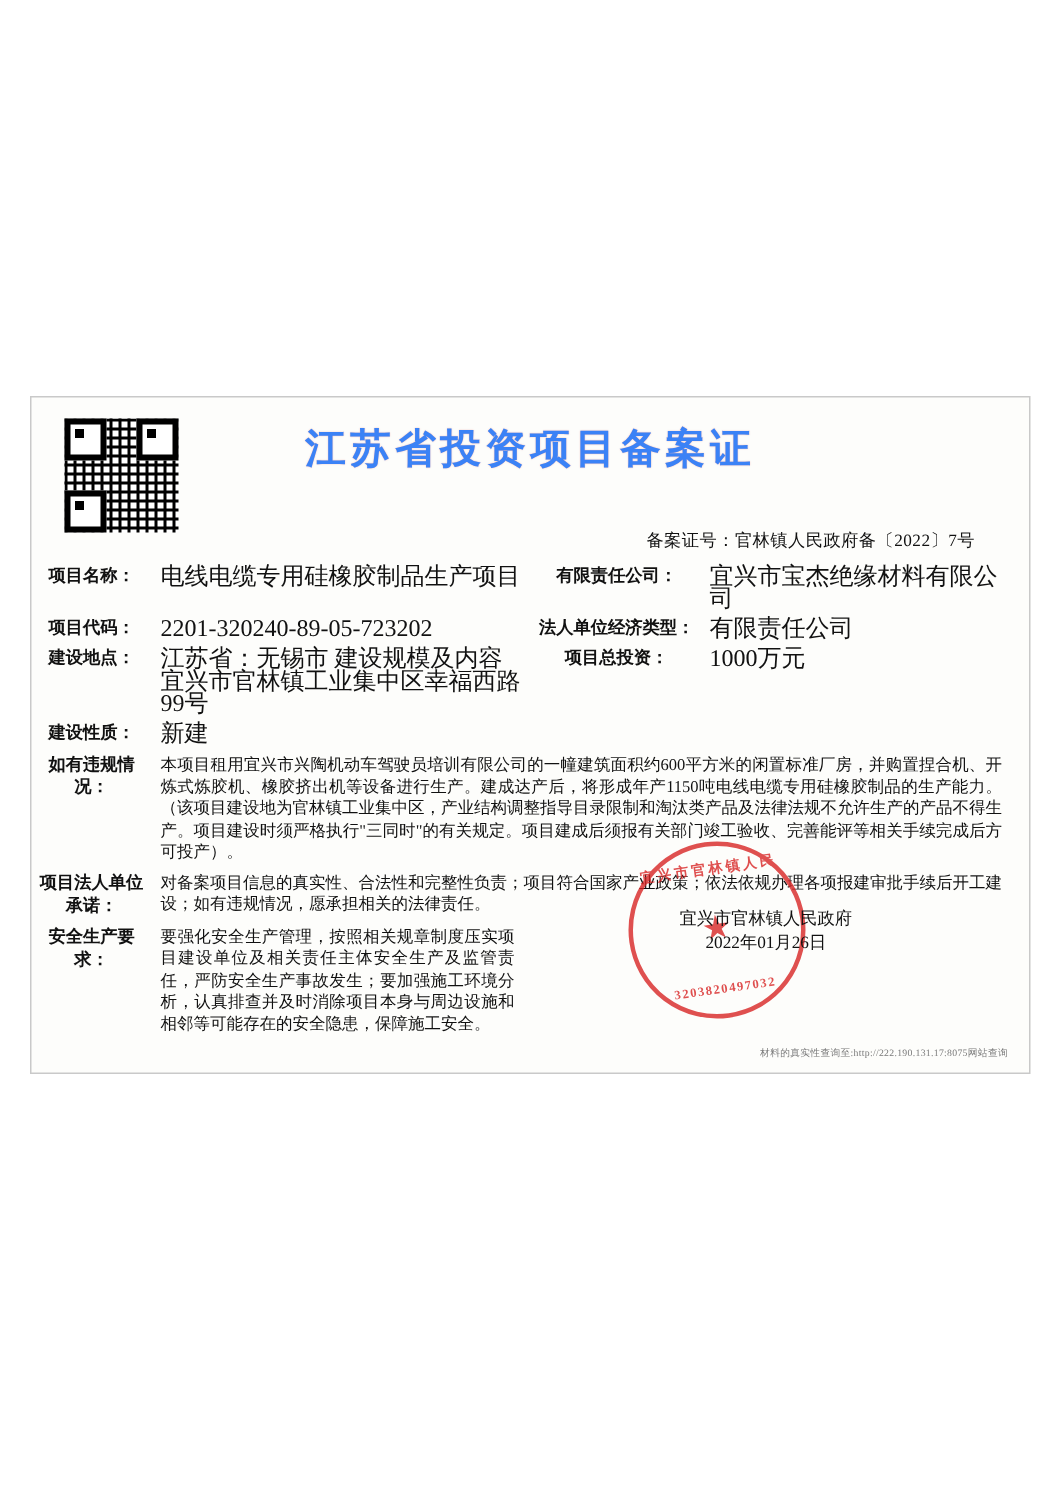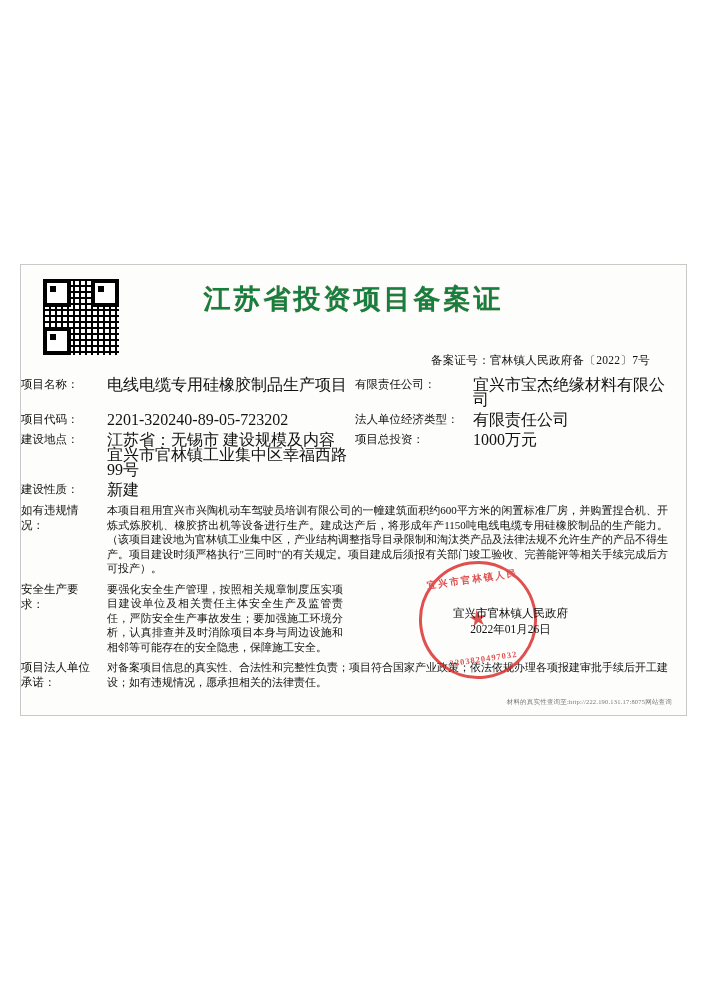--- a/index.html
+++ b/index.html
@@ -68,21 +68,21 @@
 
   .title {
     position: absolute;
     left: 0; right: 0;
     top: 16px;
     text-align: center;
     font-family: "Liberation Serif", serif;
     font-weight: bold;
     font-size: 27px;
     letter-spacing: 3px;
-    color: #15803d;
+    color: #3b82f6;
     text-shadow: 0 0 1px rgba(200,20,20,.35);
   }
 
   .recordno {
     position: absolute;
     right: 36px;
     top: 88px;
     font-size: 11.5px;
     color: #111;
     letter-spacing: .3px;
@@ -103,24 +103,24 @@
   .col {
     display: flex;
     align-items: flex-start;
   }
   .col-left { width: 335px; }
   .col-right { width: 332px; }
 
   .lbl {
     width: 86px;
     min-width: 86px;
-    text-align: left;
+    text-align: center;
     padding-right: 6px;
     font-size: 11.5px;
-    font-weight: normal;
+    font-weight: bold;
     color: #111;
     line-height: 15px;
     box-sizing: border-box;
   }
   .lbl.wide {
     width: 118px;
     min-width: 118px;
   }
   .val {
     font-size: 16px;
@@ -262,28 +262,28 @@
           <div class="lbl">建设性质：</div>
           <div class="val">新建</div>
         </div>
       </div>
 
       <div class="block" style="margin-top:6px;">
         <div class="lbl">如有违规情况：</div>
         <div class="val">本项目租用宜兴市兴陶机动车驾驶员培训有限公司的一幢建筑面积约600平方米的闲置标准厂房，并购置捏合机、开炼式炼胶机、橡胶挤出机等设备进行生产。建成达产后，将形成年产1150吨电线电缆专用硅橡胶制品的生产能力。（该项目建设地为官林镇工业集中区，产业结构调整指导目录限制和淘汰类产品及法律法规不允许生产的产品不得生产。项目建设时须严格执行"三同时"的有关规定。项目建成后须报有关部门竣工验收、完善能评等相关手续完成后方可投产）。</div>
       </div>
 
+      <div class="block" style="margin-top:6px;">
+        <div class="lbl">项目法人单位承诺：</div>
+        <div class="val">对备案项目信息的真实性、合法性和完整性负责；项目符合国家产业政策；依法依规办理各项报建审批手续后开工建设；如有违规情况，愿承担相关的法律责任。</div>
+      </div>
+
       <div class="block" style="margin-top:6px; width:330px;">
         <div class="lbl">安全生产要求：</div>
         <div class="val">要强化安全生产管理，按照相关规章制度压实项目建设单位及相关责任主体安全生产及监管责任，严防安全生产事故发生；要加强施工环境分析，认真排查并及时消除项目本身与周边设施和相邻等可能存在的安全隐患，保障施工安全。</div>
-      </div>
-
-      <div class="block" style="margin-top:6px;">
-        <div class="lbl">项目法人单位承诺：</div>
-        <div class="val">对备案项目信息的真实性、合法性和完整性负责；项目符合国家产业政策；依法依规办理各项报建审批手续后开工建设；如有违规情况，愿承担相关的法律责任。</div>
       </div>
 
     </div>
 
     <div class="seal">
       <div class="seal-top">宜兴市官林镇人民</div>
       <div class="star">★</div>
       <div class="seal-bottom">3203820497032</div>
     </div>
 

